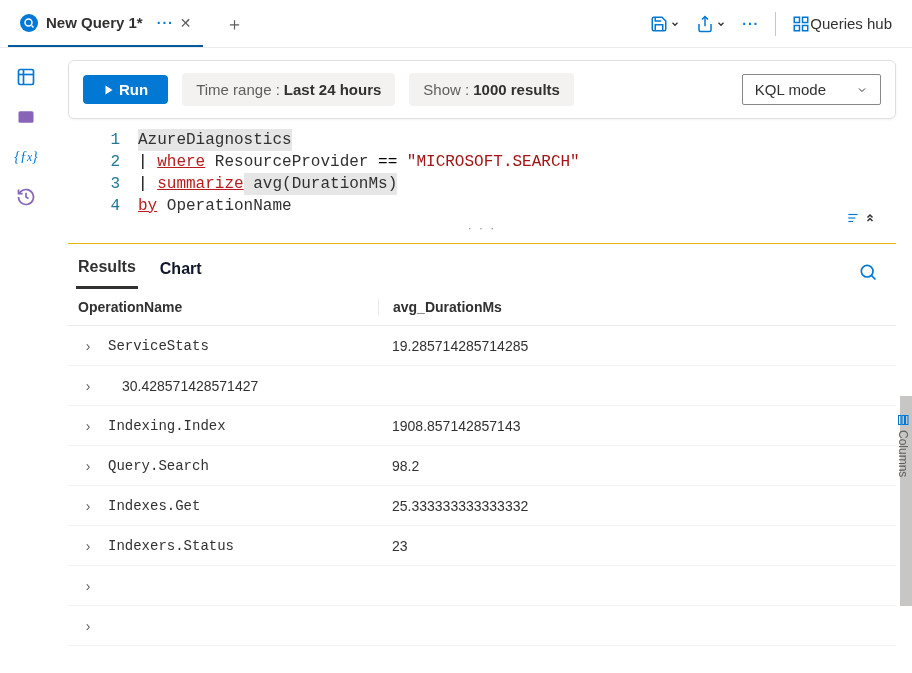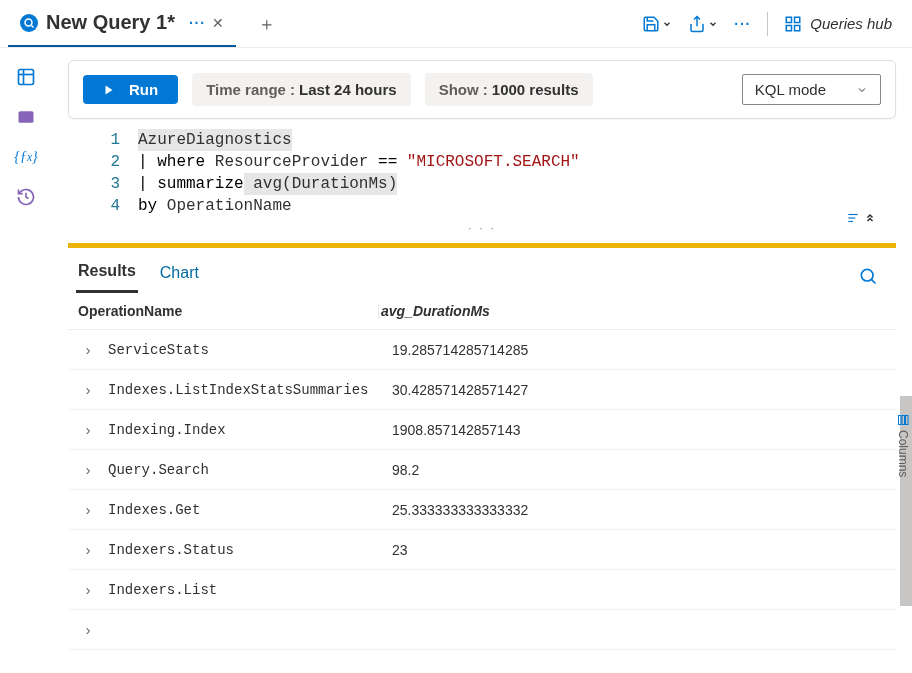--- a/index.html
+++ b/index.html
@@ -1,66 +1,66 @@
 <!DOCTYPE html>
 <html><head>
 <meta charset="utf-8">
 <style>
   * { box-sizing: border-box; margin: 0; padding: 0; }
   body { font-family: "Segoe UI", -apple-system, sans-serif; font-size: 14px; color: #323130; background: #fff; width: 912px; height: 673px; overflow: hidden; }
   
   .topbar { display: flex; align-items: center; height: 48px; border-bottom: 1px solid #edebe9; padding: 0 8px; }
   .tab { display: flex; align-items: center; gap: 8px; padding: 0 12px; height: 46px; border-bottom: 2px solid #005a9e; }
   .tab-icon { width: 18px; height: 18px; background: #0078d4; border-radius: 50%; display: flex; align-items: center; justify-content: center; color: #fff; font-size: 11px; }
-  .tab-title { font-weight: 600; font-size: 20px; }
+  .tab-title { font-weight: 600; font-size: 15px; }
   .tab-actions { display: flex; align-items: center; gap: 6px; margin-left: 6px; }
   .ellipsis { color: #0078d4; font-weight: bold; letter-spacing: 1px; }
   .close-x { color: #605e5c; cursor: pointer; }
   .new-tab-plus { margin-left: 14px; color: #605e5c; font-size: 18px; cursor: pointer; padding: 4px 8px; }
   .topbar-right { margin-left: auto; display: flex; align-items: center; gap: 16px; padding-right: 12px; }
   .tb-icon { color: #0078d4; display: flex; align-items: center; gap: 2px; cursor: pointer; }
   .divider-v { width: 1px; height: 24px; background: #c8c6c4; }
-  .queries-hub { display: flex; align-items: center; gap: 8px; font-size: 15px; font-style: italic; }
+  .queries-hub { display: flex; align-items: center; font-size: 15px; }
 
   .main-area { display: flex; height: calc(673px - 48px); }
   .side-rail { width: 52px; display: flex; flex-direction: column; align-items: center; gap: 18px; padding-top: 18px; }
   .rail-icon { width: 22px; height: 22px; color: #0078d4; cursor: pointer; display: flex; align-items: center; justify-content: center; }
   .rail-icon.fx { font-style: italic; font-family: Georgia, serif; }
   .rail-icon.purple { color: #8764b8; }
 
   .content { flex: 1; display: flex; flex-direction: column; padding: 12px 16px 0 16px; position: relative; }
   .toolbar-card { border: 1px solid #e1dfdd; border-radius: 6px; padding: 12px 14px; display: flex; align-items: center; gap: 14px; box-shadow: 0 1px 2px rgba(0,0,0,0.05); }
-  .run-btn { background: #0078d4; color: #fff; border: none; border-radius: 4px; padding: 6px 20px; font-size: 15px; font-weight: 600; display: flex; align-items: center; gap: 14px; cursor: pointer; }
+  .run-btn { background: #0078d4; color: #fff; border: none; border-radius: 4px; padding: 6px 20px; font-size: 15px; font-weight: 600; display: flex; align-items: center; gap: 4px; cursor: pointer; }
   .pill { background: #f3f2f1; border-radius: 4px; padding: 8px 14px; font-size: 15px; display: flex; gap: 4px; cursor: pointer; }
-  .pill .label { color: #605e5c; font-weight: bold; }
+  .pill .label { color: #605e5c; }
   .pill .value { font-weight: 600; }
   .mode-select { margin-left: auto; border: 1px solid #8a8886; border-radius: 2px; padding: 6px 12px; display: flex; align-items: center; gap: 30px; cursor: pointer; font-size: 15px; }
 
   .editor { margin-top: 10px; font-family: Consolas, "Courier New", monospace; font-size: 16px; line-height: 22px; }
   .editor-line { display: flex; white-space: pre; }
   .gutter { width: 70px; text-align: right; color: #237893; padding-right: 18px; }
-  .kw { color: #000000; }
+  .kw { color: #b91c1c; text-decoration: underline; }
   .str { color: #a31515; }
   .op { color: #000; }
   .highlight { background: #e6e6e6; }
 
   .grip-row { text-align: center; color: #8a8886; font-size: 12px; padding: 4px 0; letter-spacing: 2px; position: relative; }
   .sort-icon { position: absolute; right: 20px; top: -6px; display: flex; align-items: center; gap: 2px; color: #0078d4; }
 
-  .results-wrap { flex: 1; border-top: 5px solid #eab308; margin-top: 4px; display: flex; flex-direction: column; overflow: hidden; }
+  .results-wrap { flex: 1; border-top: 1px solid #eab308; margin-top: 4px; display: flex; flex-direction: column; overflow: hidden; }
   .tabs-row { display: flex; align-items: center; gap: 20px; padding: 10px 8px 0 8px; }
   .rtab { padding: 4px 2px 10px 2px; font-size: 16px; cursor: pointer; font-weight: 600; }
   .rtab.active { border-bottom: 3px solid #323130; }
-  .rtab.inactive { color: #0369a1; font-weight: 400; }
+  .rtab.inactive { color: #0f172a; font-weight: 700; }
   .search-icon { margin-left: auto; color: #0078d4; cursor: pointer; padding-right: 10px; }
 
   .table-wrap { flex: 1; overflow-y: auto; position: relative; }
   .thead { display: flex; font-weight: 600; border-bottom: 1px solid #edebe9; padding: 10px 0; }
   .th-1 { width: 310px; padding-left: 10px; }
-  .th-2 { flex: 1; border-left: 1px solid #edebe9; padding-left: 2px; font-style: italic; }
+  .th-2 { flex: 1; border-left: 1px solid #edebe9; padding-left: 14px; }
   .trow { display: flex; align-items: center; border-bottom: 1px solid #f3f2f1; height: 40px; }
   .td-expand { width: 40px; text-align: center; color: #605e5c; cursor: pointer; }
   .td-1 { width: 270px; font-family: Liberation Mono, monospace; }
   .td-2 { flex: 1; padding-left: 14px; }
 
   .columns-handle { position: absolute; right: 0; top: 360px; writing-mode: vertical-rl; font-size: 12px; color: #605e5c; padding: 6px 2px; cursor: pointer; display: flex; align-items: center; gap: 4px; }
   .scroll-thumb-fake { position: absolute; right: 0; top: 348px; width: 12px; height: 210px; background: #c8c6c4; }
 
   svg { display: block; }
 </style>
@@ -205,21 +205,20 @@
           <div class="th-2">avg_DurationMs</div>
         </div>
         <div id="table-body">
             <div class="trow">
               <div class="td-expand">›</div>
               <div class="td-1">ServiceStats</div>
               <div class="td-2">19.285714285714285</div>
             </div>
             <div class="trow">
               <div class="td-expand">›</div>
-              <div class="td-1">Indexes.ListIndexStatsSummaries</div>
               <div class="td-2">30.428571428571427</div>
             </div>
             <div class="trow">
               <div class="td-expand">›</div>
               <div class="td-1">Indexing.Index</div>
               <div class="td-2">1908.857142857143</div>
             </div>
             <div class="trow">
               <div class="td-expand">›</div>
               <div class="td-1">Query.Search</div>
@@ -230,21 +229,20 @@
               <div class="td-1">Indexes.Get</div>
               <div class="td-2">25.333333333333332</div>
             </div>
             <div class="trow">
               <div class="td-expand">›</div>
               <div class="td-1">Indexers.Status</div>
               <div class="td-2">23</div>
             </div>
             <div class="trow">
               <div class="td-expand">›</div>
-              <div class="td-1">Indexers.List</div>
             </div>
             <div class="trow">
               <div class="td-expand">›</div>
             </div>
           </div>
       </div>
     </div>
 
     <div class="scroll-thumb-fake"></div>
     <div class="columns-handle">

